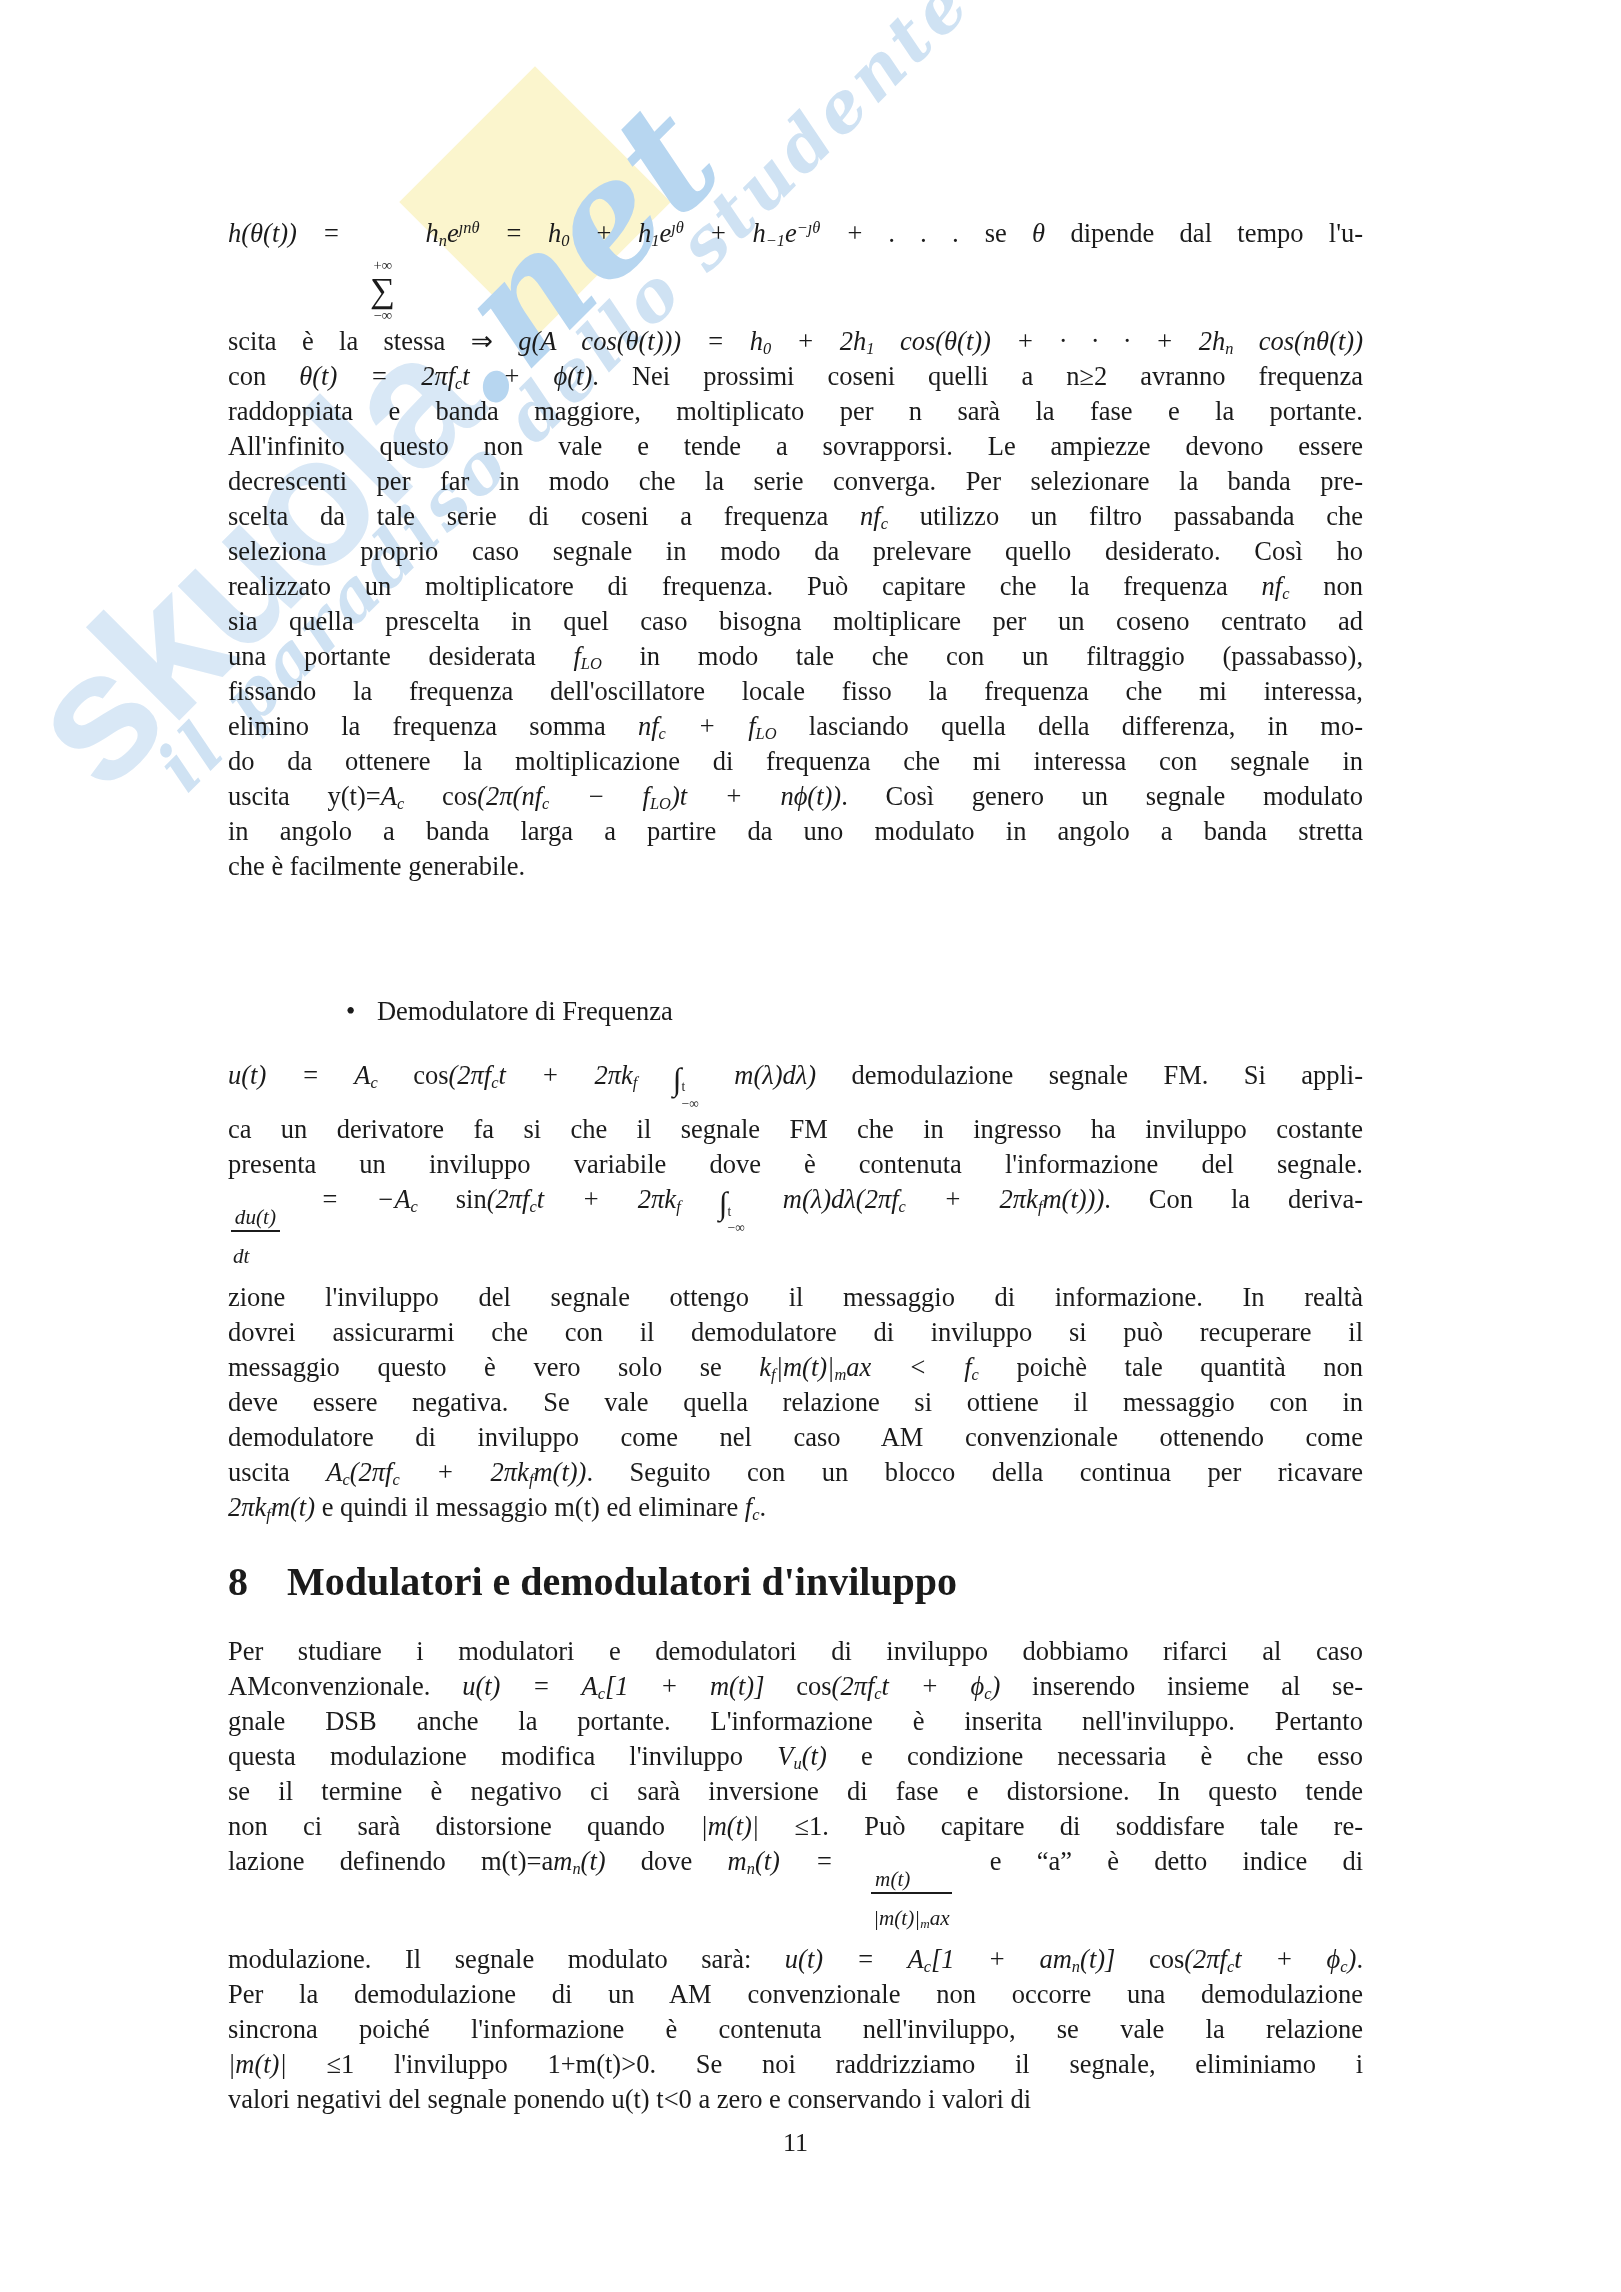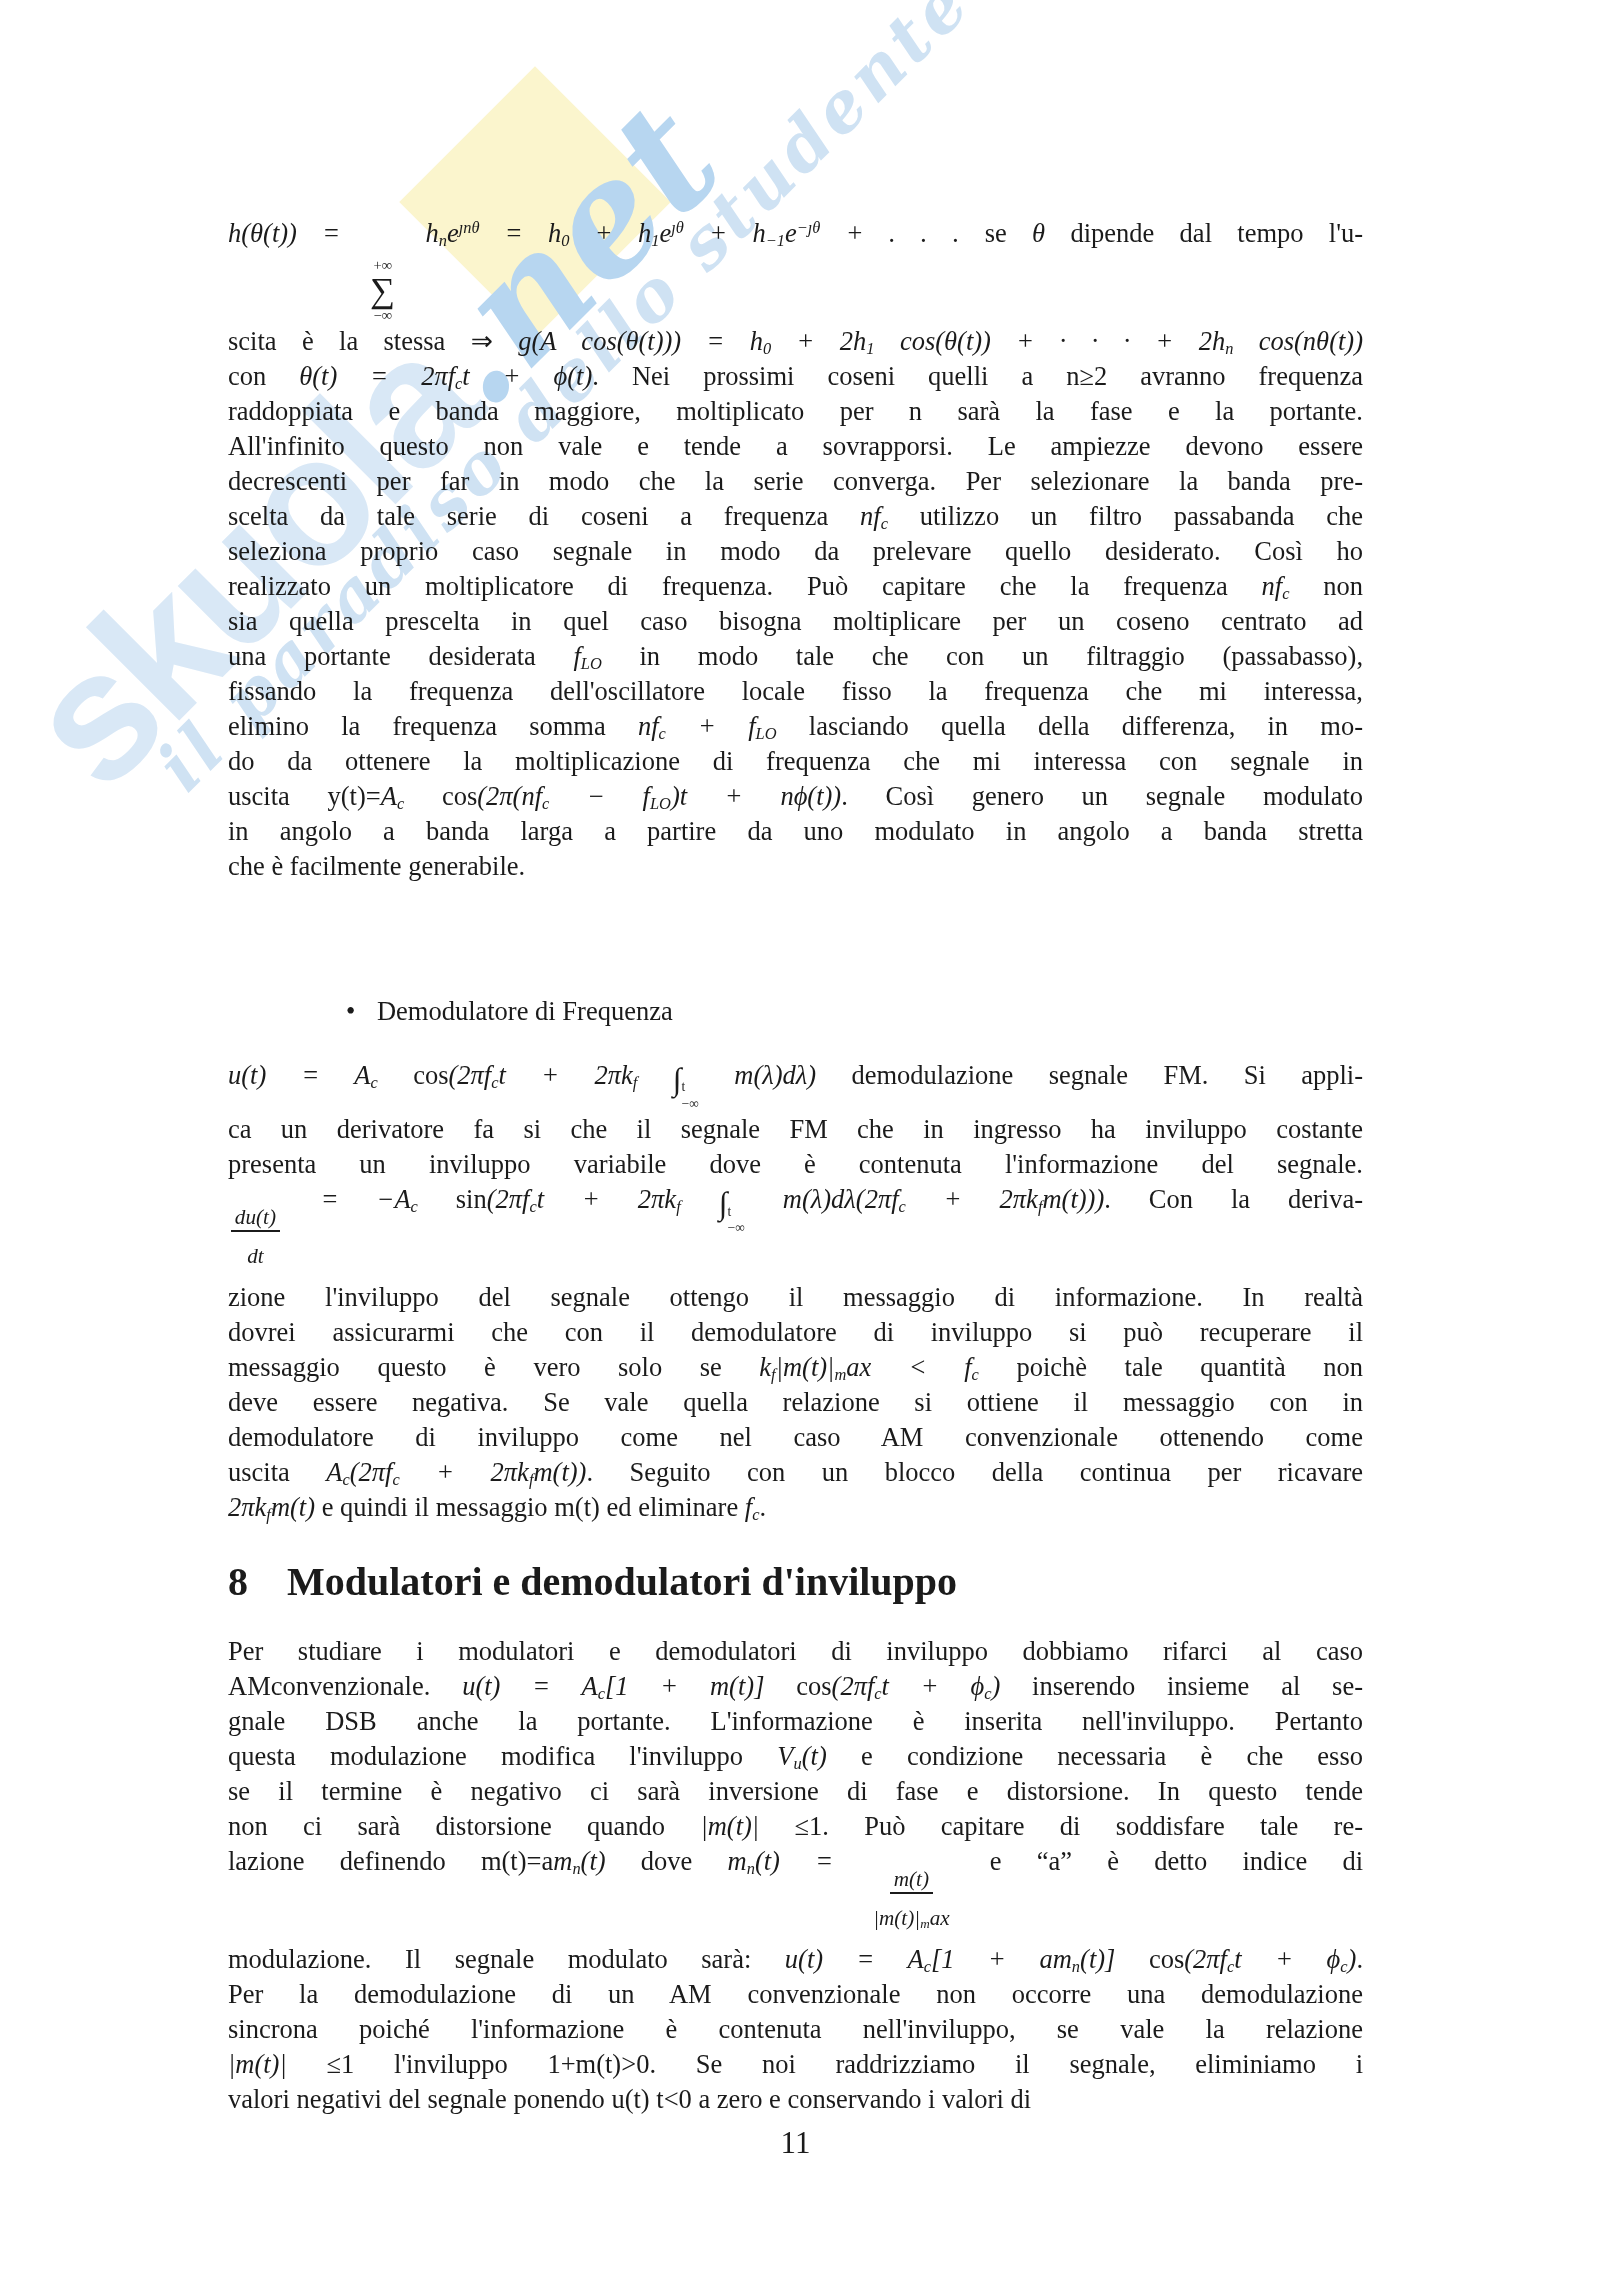--- a/index.html
+++ b/index.html
@@ -35,33 +35,33 @@
   sub{vertical-align:-0.25em;}
   sup{vertical-align:0.55em;}
   .bigop{display:inline-flex;flex-direction:column;align-items:center;line-height:1;
       vertical-align:-1.05em;margin:0 4.9px;}
   .bigop .op{font-size:35px;line-height:0.95;}
   .bigop .lim{font-size:14.7px;line-height:1.15;}
   .intop{white-space:nowrap;}
   .intop .isym{font-size:32px;vertical-align:-0.18em;}
   .ilim{display:inline-flex;flex-direction:column;font-size:13.7px;line-height:1.2;
       vertical-align:-0.55em;font-style:normal;}
-  .frac{display:inline-flex;flex-direction:column;align-items:center;line-height:1.15;
+  .frac{display:inline-flex;flex-direction:column;line-height:1.15;
       vertical-align:-0.75em;font-size:0.8em;font-style:italic;margin:0 2.9px;}
   .frac .fn{border-bottom:2px solid currentColor;padding:0 3.9px;}
   .frac .fd{padding:12px 2px;}
 
   .bullet-row{margin-top:110px;margin-left:118px;display:flex;align-items:baseline;}
   .bullet-marker{margin-right:21.6px;font-size:26.5px;}
   .para2{margin-top:29px;}
   .heading{margin-top:29px;display:flex;align-items:baseline;
       font-weight:700;font-size:40px;line-height:55px;}
   .heading .h-num{margin-right:39px;}
   .para3{margin-top:25.5px;}
-  .pagenum{margin-top:7.8px;text-align:center;font-size:31px;}
+  .pagenum{margin-top:7.8px;text-align:center;font-size:26px;}
 </style>
 </head>
 <body>
 
 <div class="page">
 
   <div class="wm">
     <div class="wm-diamond"></div>
     <div class="wm-brand">
       <span class="wm-word">skuola</span><span class="wm-net">.net</span>

